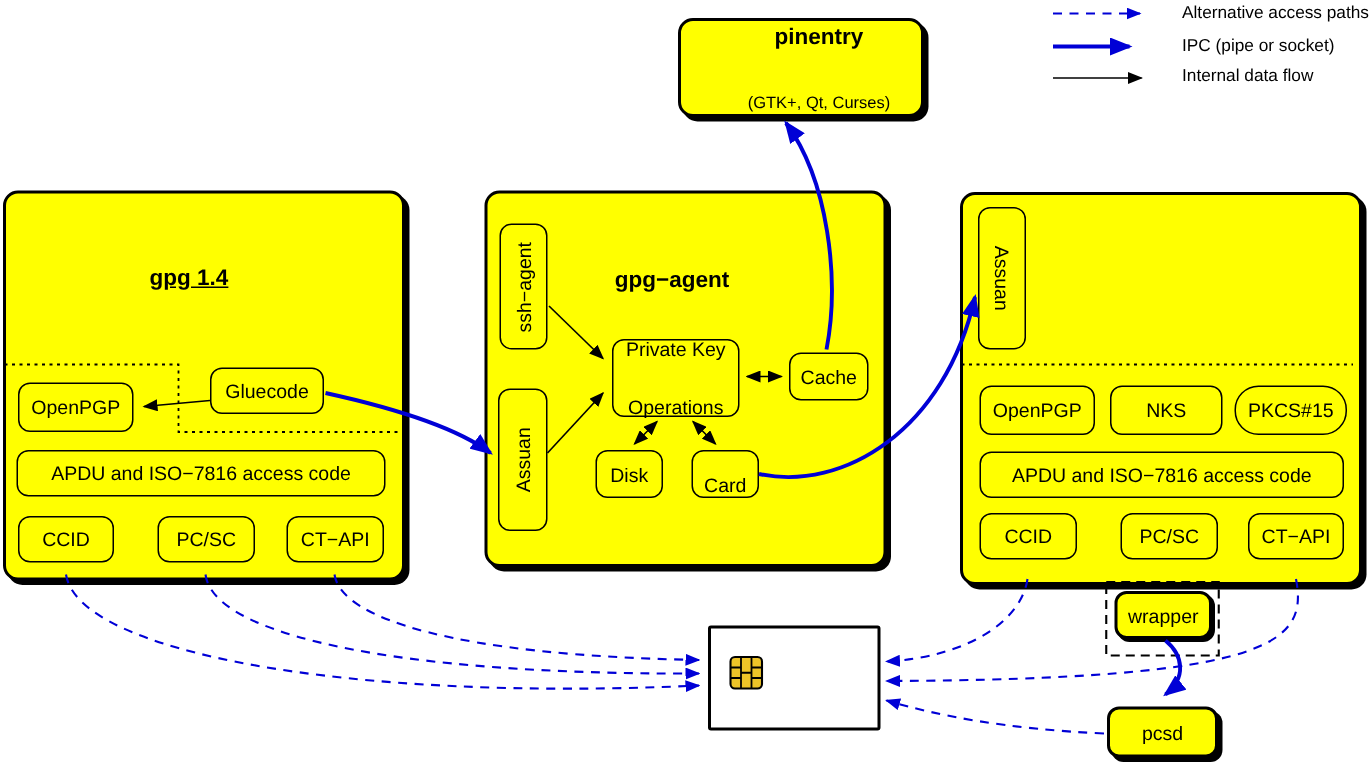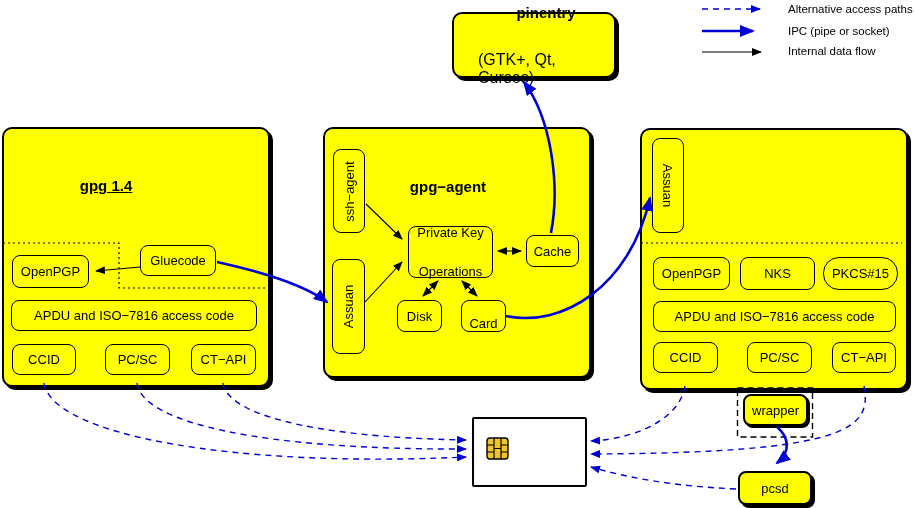--- a/index.html
+++ b/index.html
@@ -9,39 +9,39 @@
           box-shadow:3px 3px 0 #000;z-index:1;}
   .bigtitle{position:absolute;font-weight:bold;font-size:15px;text-align:center;white-space:nowrap;z-index:2;}
   .node{position:absolute;background:#ffff00;border:1.5px solid #000;border-radius:8px;
         display:flex;align-items:center;justify-content:center;font-size:13px;
         text-align:center;white-space:nowrap;z-index:2;box-sizing:border-box;}
   .vnode span{transform:rotate(-90deg);white-space:nowrap;}
   .vnode.cw span{transform:rotate(90deg);}
   .thick{border-width:2px;box-shadow:2px 2px 0 #000;}
   .pin{display:flex;flex-direction:column;align-items:center;justify-content:center;gap:4px;padding-left:24px;}
   .pin .t1{font-weight:bold;font-size:15px;}
-  .pin .t2{font-size:16px;margin-top:26px;}
+  .pin .t2{font-size:11px;margin-top:26px;}
   .pko{flex-direction:column;gap:24px;white-space:nowrap;}
   .smartcard{position:absolute;background:#ffffff;border:2px solid #000;border-radius:2px;z-index:2;}
   .chip{position:absolute;left:12px;top:18px;}
   .legend-label{position:absolute;font-size:11.5px;white-space:nowrap;z-index:2;}
   .overlay{position:absolute;left:0;top:0;z-index:3;pointer-events:none;}
 </style>
 </head>
 <body>
 
 <div class="canvas">
 
   <div class="bigbox pin" style="left:452px;top:12px;width:136px;height:62px;">
     <div class="t1">pinentry</div>
     <div class="t2">(GTK+, Qt, Curses)</div>
   </div>
 
   <div class="bigbox" style="left:2px;top:127px;width:264px;height:256px;"></div>
-  <div class="bigtitle" style="left:46px;top:177px;width:120px;text-decoration:underline;">gpg 1.4</div>
+  <div class="bigtitle" style="left:66px;top:177px;width:120px;text-decoration:underline;">gpg 1.4</div>
 
   <div class="bigbox" style="left:323px;top:127px;width:264px;height:247px;"></div>
   <div class="bigtitle" style="left:383px;top:178px;width:130px;">gpg−agent</div>
 
   <div class="bigbox" style="left:640px;top:128px;width:264px;height:258px;"></div>
 
   <div class="node" style="left:12px;top:255px;width:77px;height:33px;">
     <span>OpenPGP</span>
     </div>
   <div class="node" style="left:140px;top:245px;width:76px;height:31px;">

